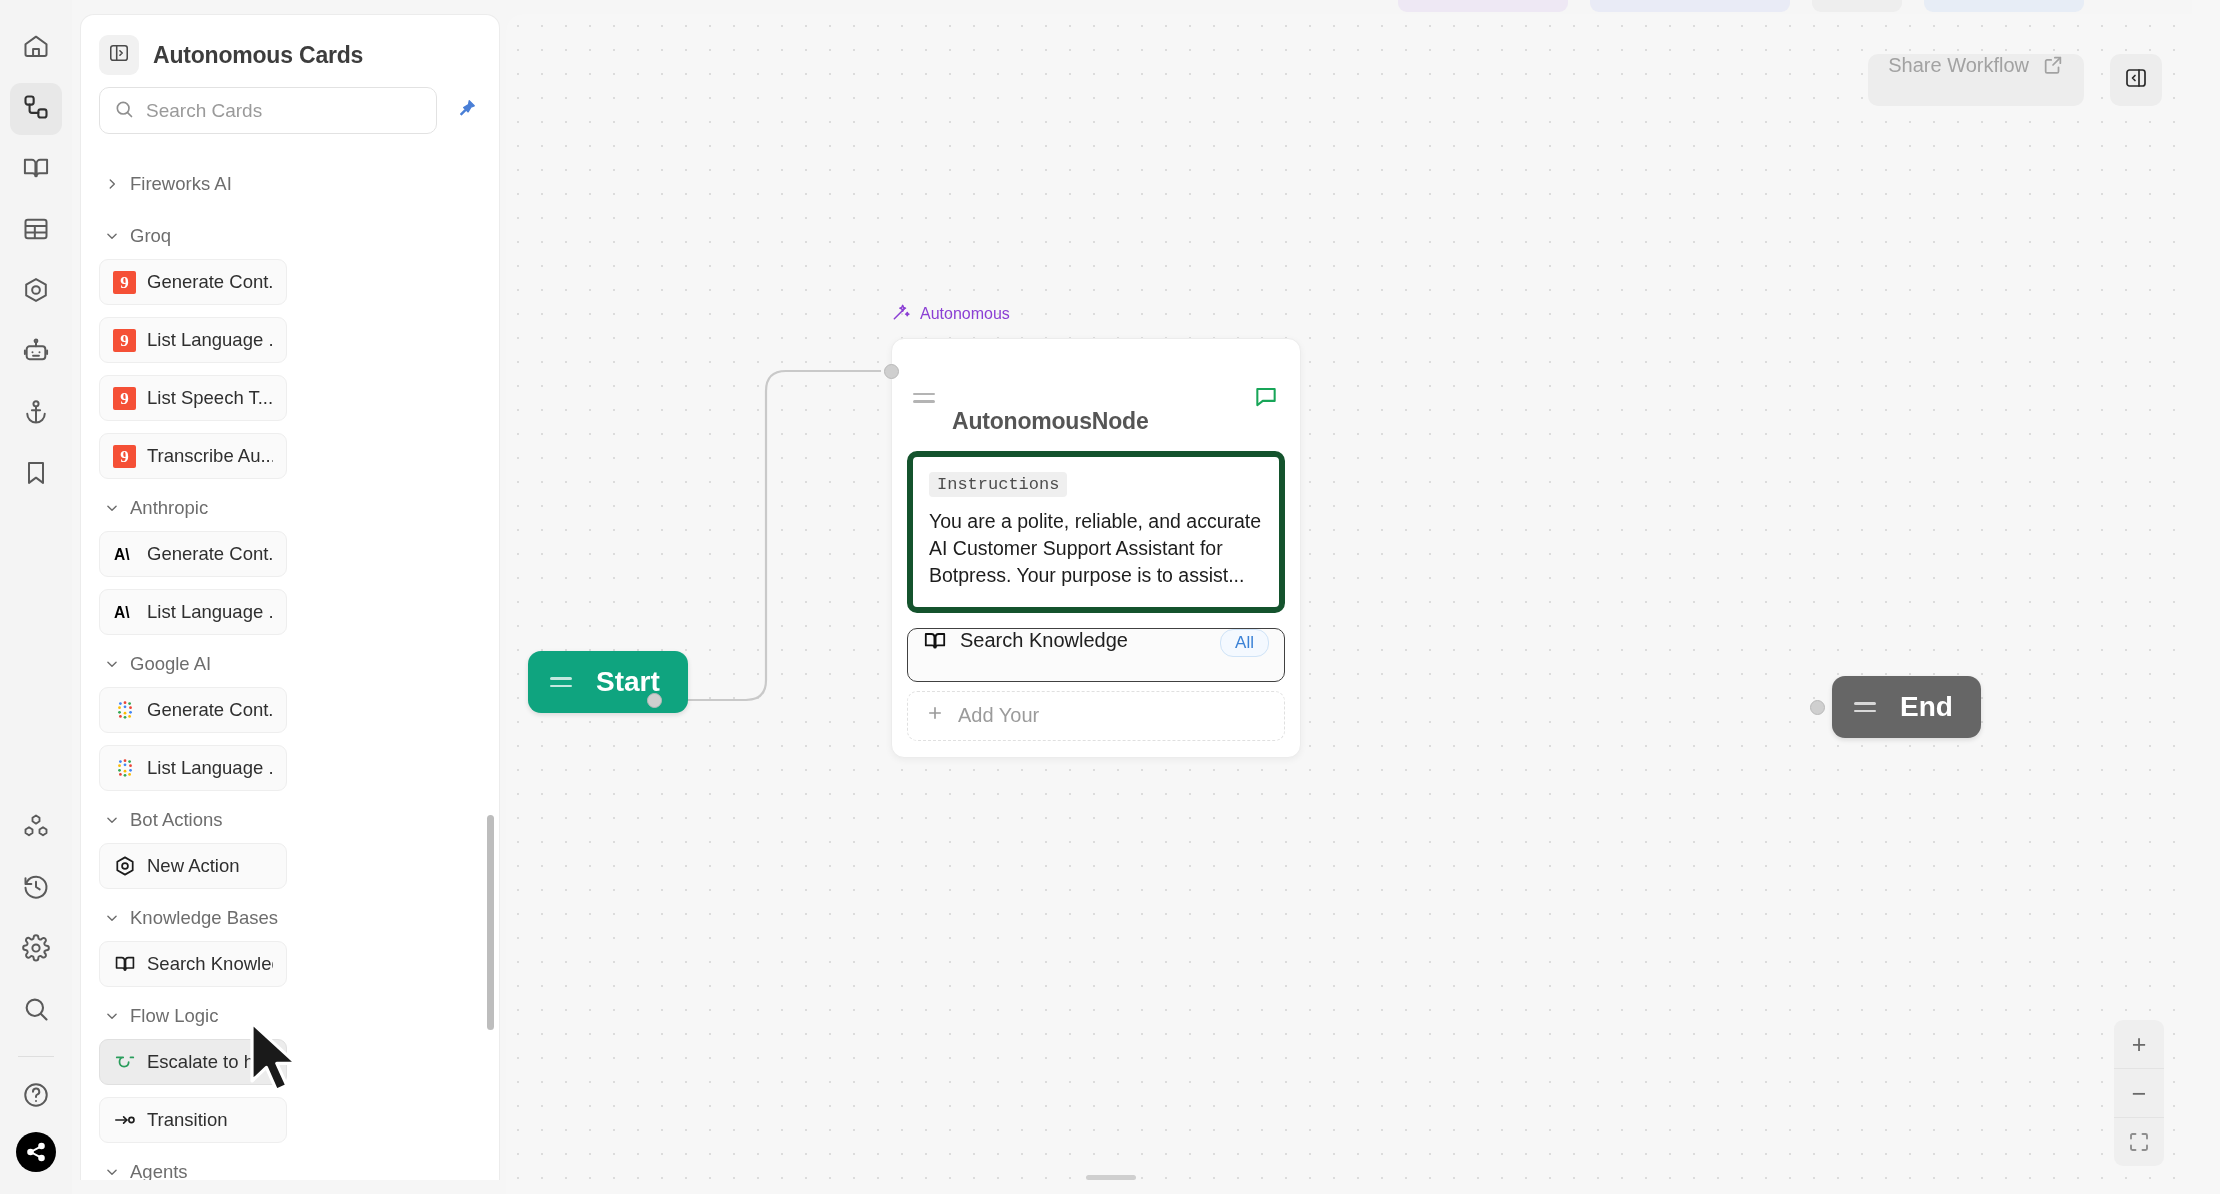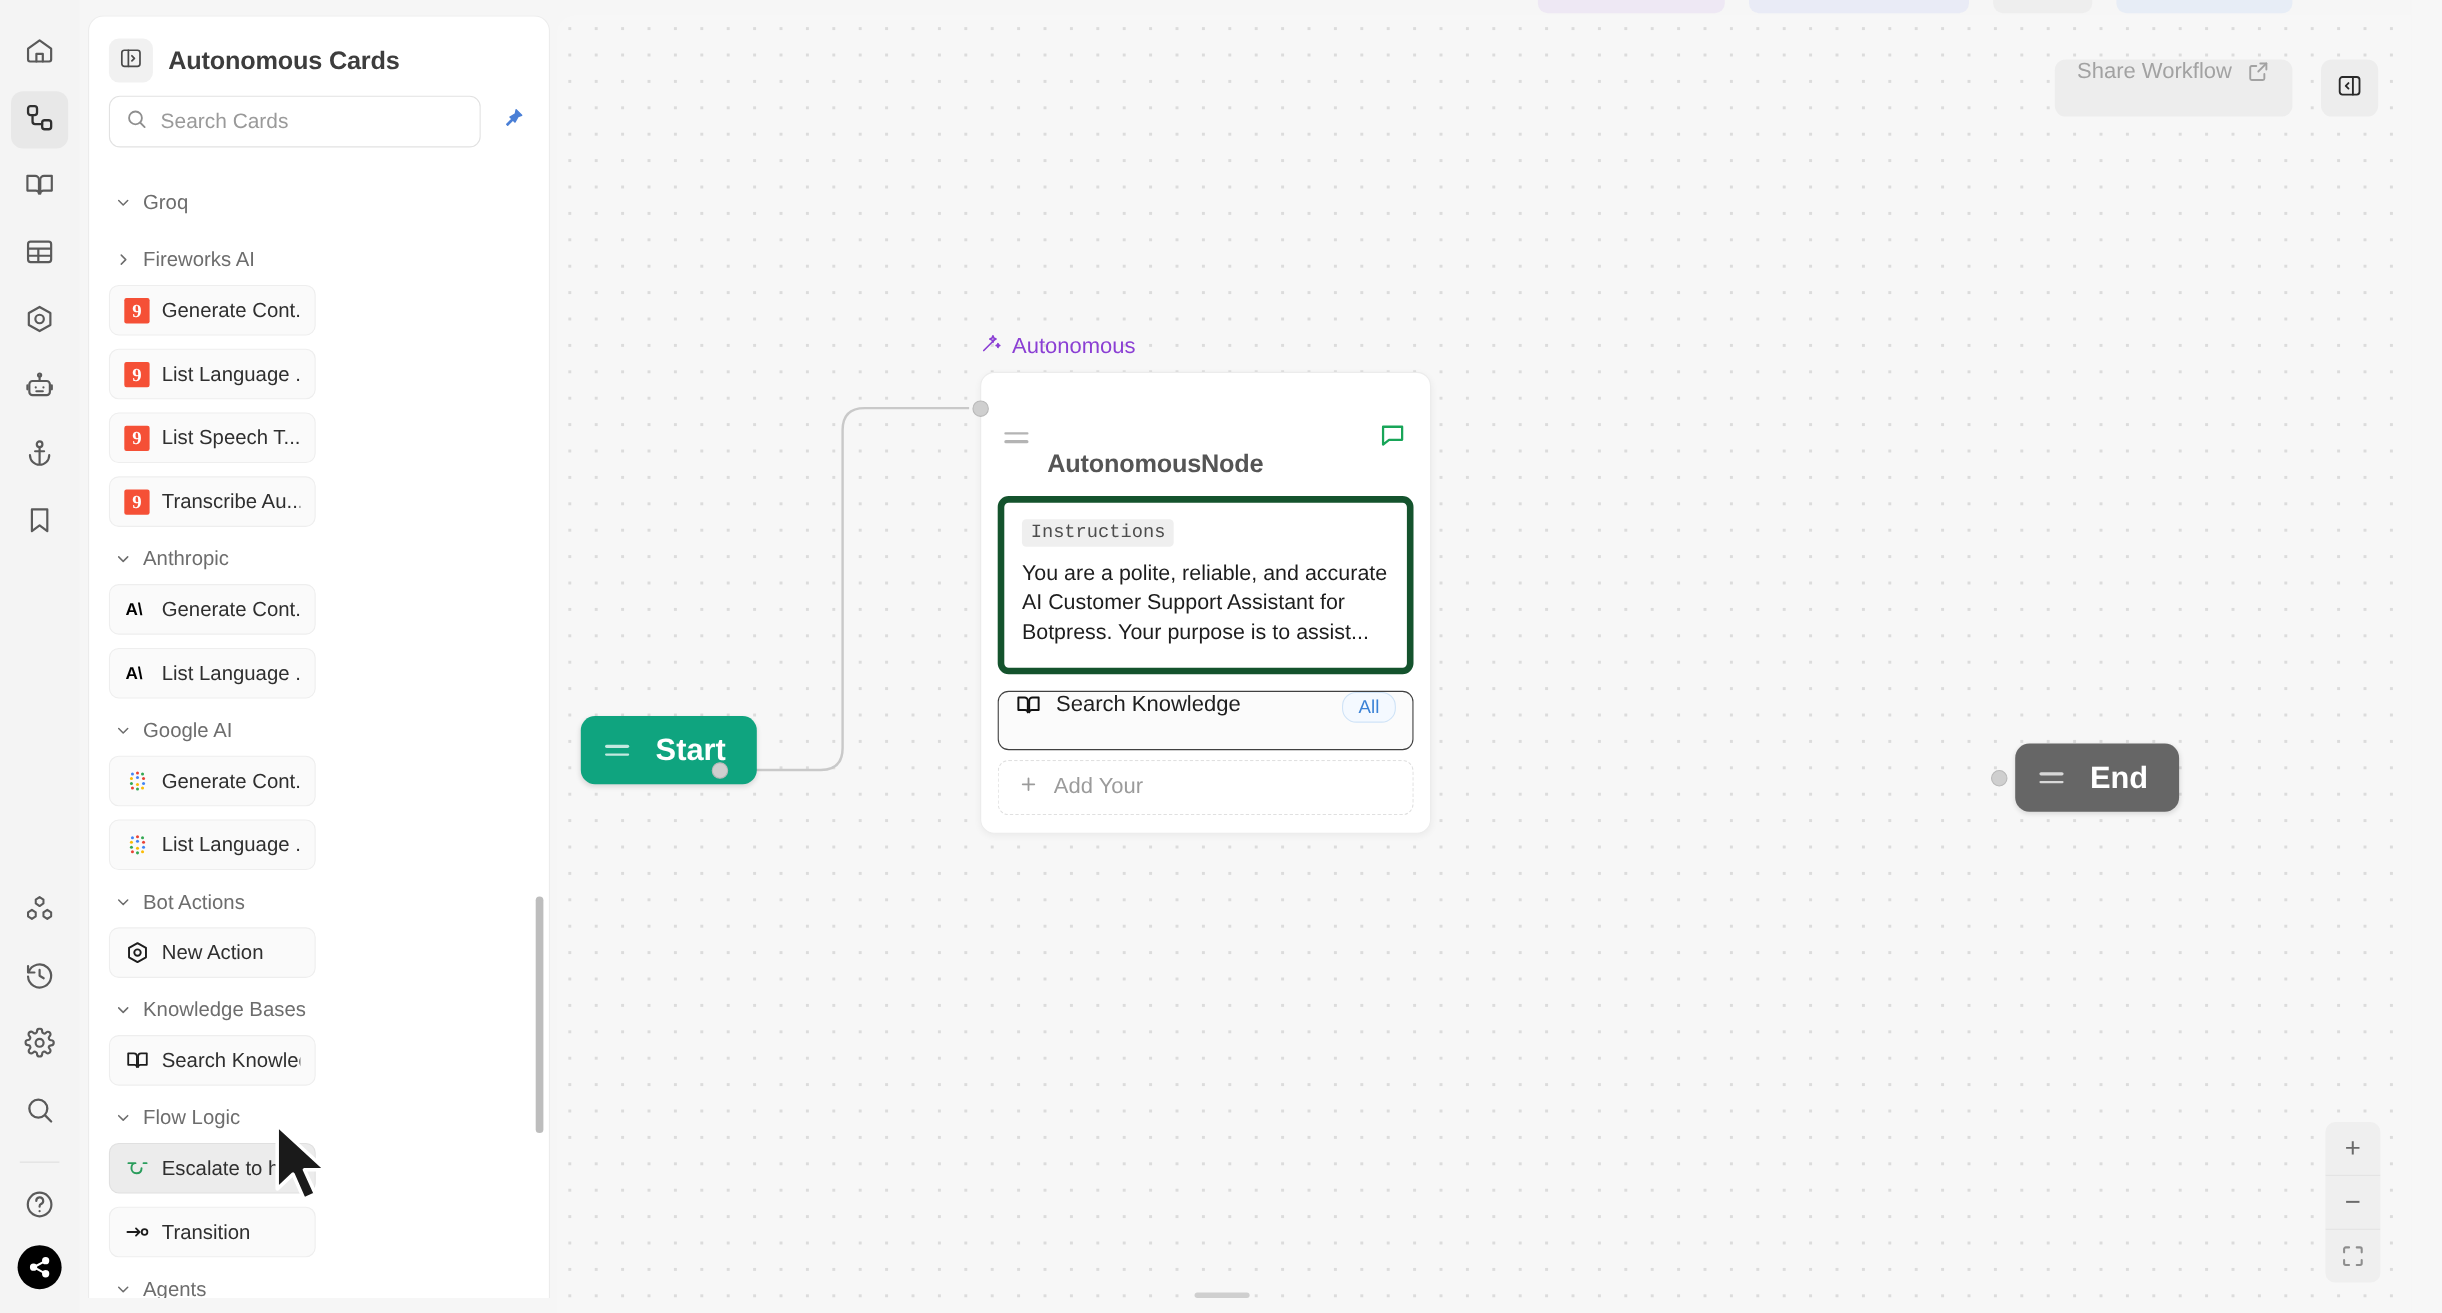--- a/index.html
+++ b/index.html
@@ -137,21 +137,21 @@
   .port {
     position: absolute; width: 15px; height: 15px; border-radius: 50%;
     background: #cfcfcf; border: 1.5px solid #b9b9b9;
   }
 
   .edge-svg { position: absolute; left: 0; top: 0; width: 100%; height: 100%; pointer-events: none; }
 
   .auto-label {
     position: absolute; left: 385px; top: 288px;
     display: flex; align-items: center; gap: 9px;
-    color: #8b3fd4; font-size: 20px; text-align: center;
+    color: #8b3fd4; font-size: 16px; text-align: center;
   }
 
   .auto-card {
     position: absolute; left: 385px; top: 324px; width: 410px;
     background: #fff; border: 1px solid #ececec; border-radius: 13px;
     box-shadow: 0 2px 7px rgba(0,0,0,.05);
     padding: 13px 15px 16px 15px;
   }
   .auto-head { display: flex; align-items: center; gap: 17px; padding: 8px 6px 16px 6px; }
   .auto-grip { display: flex; flex-direction: column; gap: 5px; }
@@ -375,33 +375,33 @@
           </svg>
         </span>
       </div>
     </div>
 
     <div class="panel-scroll">
 
       <div class="group-head">
         <span class="chev">
           <svg width="14" height="14" viewBox="0 0 24 24" fill="none" stroke="#6d6d6d" stroke-width="2.4" stroke-linecap="round" stroke-linejoin="round">
-              <path d="M5 9l7 7 7-7"></path>
-            </svg>
-        </span>
-        <span class="group-label">Groq</span>
+              <path d="M9 5l7 7-7 7"></path>
+            </svg>
+        </span>
+        <span class="group-label">Fireworks AI</span>
       </div>
 
       <div class="group-head">
         <span class="chev">
           <svg width="14" height="14" viewBox="0 0 24 24" fill="none" stroke="#6d6d6d" stroke-width="2.4" stroke-linecap="round" stroke-linejoin="round">
-              <path d="M9 5l7 7-7 7"></path>
-            </svg>
-        </span>
-        <span class="group-label">Fireworks AI</span>
+              <path d="M5 9l7 7 7-7"></path>
+            </svg>
+        </span>
+        <span class="group-label">Groq</span>
       </div>
       <div class="card-grid">
         <div class="card-chip">
           <span class="chip-icon">
               <span class="groq-icon">9</span>
             </span>
           <span class="chip-label">Generate Cont...</span>
         </div>
         <div class="card-chip">
           <span class="chip-icon">

